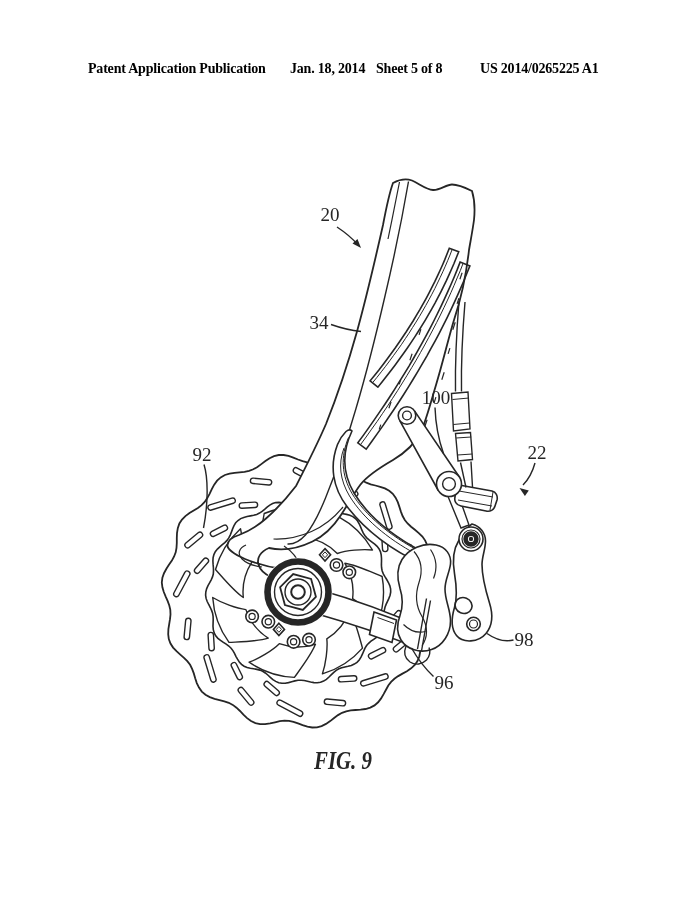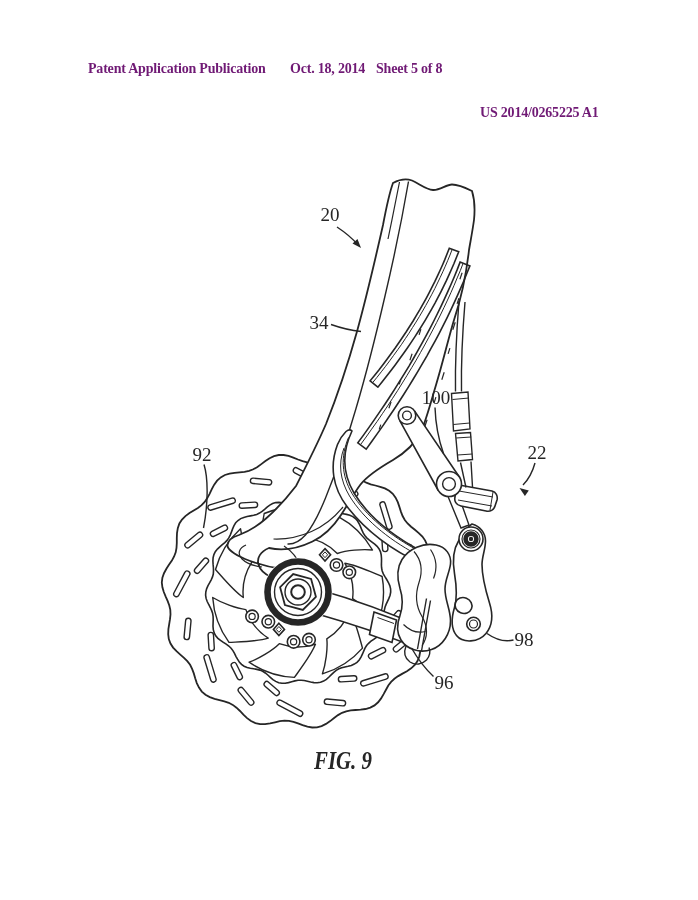--- a/index.html
+++ b/index.html
@@ -1,26 +1,26 @@
 <!DOCTYPE html>
 <html><head>
 <meta charset="utf-8">
 <style>
   html,body { margin:0; padding:0; background:#ffffff; }
   .page {
     position:relative; width:698px; height:900px; background:#ffffff;
     font-family:"Liberation Serif","DejaVu Serif",serif; overflow:hidden;
   }
   .hdr { position:absolute; top:61px; left:0; width:698px; height:20px;
-         color:#701a75; font-size:14px; font-weight:bold; letter-spacing:-0.2px; }
+         color:#000000; font-size:14px; font-weight:bold; letter-spacing:-0.2px; }
   .hdr span { position:absolute; top:0; white-space:pre; }
   .hdr .h-pub   { left:88px;  }
   .hdr .h-date  { left:290px; }
   .hdr .h-sheet { left:376px; }
-  .hdr .h-num   { left:480px;margin-top:44px; }
+  .hdr .h-num   { left:480px; }
   svg.fig { position:absolute; left:0; top:0; }
   .n  { fill:none;    stroke:#262626; }
   .w  { fill:#ffffff; stroke:#262626; }
   .s20 { stroke-width:2.0; }
   .s18 { stroke-width:1.8; }
   .s16 { stroke-width:1.6; }
   .s14 { stroke-width:1.4; }
   .s12 { stroke-width:1.2; }
   .s10 { stroke-width:1.0; }
   .slotb { fill:none; stroke:#262626; stroke-width:6.8; stroke-linecap:round; }
@@ -29,21 +29,21 @@
               fill:#262626; text-anchor:middle; }
   text.cap { font-family:"Liberation Serif","DejaVu Serif",serif; font-size:26px;
               font-weight:bold; font-style:italic; fill:#262626; text-anchor:middle; }
 </style>
 </head>
 <body>
 
 <div class="page">
   <div class="hdr">
     <span class="h-pub">Patent Application Publication</span>
-    <span class="h-date">Oct. 18, 2014</span>
+    <span class="h-date">Jan. 18, 2014</span>
     <span class="h-sheet">Sheet 5 of 8</span>
     <span class="h-num">US 2014/0265225 A1</span>
   </div>
 
   <svg class="fig" width="698" height="900" viewBox="0 0 698 900">
 
     <g>
       <path d="M433.9,592.0 L435.4,596.8 L436.0,601.7 L435.5,606.5 L434.0,611.1 L431.6,615.6 L428.8,619.8 L426.1,623.9 L423.7,628.0 L422.1,632.3 L421.1,636.8 L420.8,641.6 L420.6,646.6 L420.2,651.6 L419.3,656.5 L417.5,661.0 L414.8,665.0 L411.1,668.3 L406.9,671.2 L402.5,673.6 L398.2,676.1 L394.4,678.8 L391.1,681.9 L388.3,685.5 L386.0,689.7 L383.6,694.1 L381.1,698.4 L378.1,702.3 L374.5,705.4 L370.3,707.6 L365.5,709.0 L360.6,709.6 L355.5,710.0 L350.7,710.4 L346.2,711.3 L342.0,712.8 L338.0,715.1 L334.1,718.0 L330.2,721.1 L326.0,723.9 L321.6,726.1 L317.0,727.3 L312.2,727.5 L307.4,726.7 L302.6,725.1 L298.0,723.4 L293.5,721.9 L289.0,720.9 L284.5,720.7 L279.8,721.2 L275.0,722.3 L270.1,723.4 L265.1,724.1 L260.1,724.1 L255.4,723.1 L251.0,721.0 L247.1,718.1 L243.4,714.6 L240.0,711.0 L236.5,707.7 L232.8,704.9 L228.8,702.8 L224.3,701.3 L219.5,700.1 L214.6,698.8 L209.8,697.1 L205.5,694.8 L201.8,691.6 L199.0,687.6 L196.8,683.1 L195.2,678.3 L193.8,673.4 L192.1,668.9 L190.1,664.8 L187.3,661.2 L184.0,657.8 L180.3,654.6 L176.5,651.2 L173.1,647.6 L170.5,643.5 L168.8,639.0 L168.2,634.2 L168.4,629.1 L169.2,624.1 L170.0,619.2 L170.5,614.5 L170.3,609.9 L169.3,605.5 L167.7,601.1 L165.7,596.6 L163.8,592.0 L162.4,587.3 L161.8,582.5 L162.4,577.7 L164.0,573.2 L166.4,568.8 L169.1,564.6 L171.9,560.6 L174.1,556.5 L175.7,552.3 L176.5,547.8 L176.8,543.0 L176.8,538.0 L177.0,533.0 L177.8,528.1 L179.4,523.5 L182.0,519.5 L185.4,516.1 L189.5,513.1 L193.7,510.5 L197.9,508.0 L201.6,505.2 L204.7,501.9 L207.3,498.1 L209.6,493.8 L211.8,489.2 L214.2,484.7 L217.1,480.7 L220.7,477.4 L224.9,475.0 L229.6,473.6 L234.6,472.8 L239.6,472.3 L244.5,471.8 L249.1,470.9 L253.3,469.3 L257.4,467.0 L261.3,464.1 L265.4,461.1 L269.6,458.3 L274.0,456.1 L278.7,455.0 L283.6,455.0 L288.5,455.9 L293.3,457.6 L298.0,459.5 L302.6,461.2 L307.1,462.4 L311.6,462.8 L316.2,462.5 L321.0,461.6 L325.9,460.7 L330.9,460.2 L335.7,460.4 L340.4,461.6 L344.7,463.8 L348.5,466.9 L352.1,470.6 L355.4,474.3 L358.8,477.7 L362.3,480.6 L366.3,482.7 L370.7,484.3 L375.4,485.5 L380.2,486.8 L384.9,488.4 L389.2,490.7 L392.8,493.8 L395.6,497.7 L397.8,502.2 L399.4,506.9 L400.9,511.6 L402.6,516.0 L404.8,520.0 L407.6,523.5 L411.1,526.7 L414.9,529.8 L418.8,533.1 L422.4,536.6 L425.2,540.6 L427.1,545.0 L427.9,549.8 L427.9,554.8 L427.3,559.8 L426.7,564.6 L426.4,569.4 L426.8,573.9 L427.9,578.3 L429.7,582.8 L431.8,587.3 Z" class="w s18"></path>
       <path d="M390.7,592.0 L390.1,595.2 L388.9,598.4 L387.5,601.4 L386.1,604.4 L385.0,607.3 L384.3,610.3 L384.0,613.5 L384.1,616.7 L384.4,620.1 L384.4,623.5 L384.1,626.8 L383.1,629.9 L381.4,632.7 L379.2,635.2 L376.5,637.3 L373.7,639.3 L371.0,641.2 L368.6,643.3 L366.6,645.6 L365.0,648.2 L363.7,651.1 L362.4,654.2 L361.0,657.2 L359.2,660.0 L357.0,662.3 L354.3,664.1 L351.3,665.4 L348.1,666.3 L344.9,667.0 L341.7,667.8 L338.9,668.8 L336.2,670.4 L333.8,672.3 L331.4,674.6 L329.0,677.0 L326.4,679.3 L323.6,681.1 L320.5,682.3 L317.3,682.8 L314.0,682.6 L310.6,682.0 L307.4,681.2 L304.2,680.5 L301.1,680.2 L298.0,680.3 L294.9,680.9 L291.7,681.7 L288.5,682.6 L285.2,683.2 L281.9,683.3 L278.7,682.7 L275.7,681.4 L272.9,679.6 L270.3,677.3 L267.8,675.0 L265.3,673.0 L262.7,671.3 L259.9,670.1 L256.9,669.4 L253.6,668.8 L250.3,668.3 L247.1,667.5 L244.1,666.2 L241.5,664.4 L239.3,662.0 L237.5,659.2 L235.9,656.3 L234.5,653.3 L232.9,650.6 L231.1,648.2 L228.8,646.0 L226.2,644.2 L223.4,642.4 L220.5,640.4 L217.9,638.3 L215.7,635.8 L214.2,632.9 L213.3,629.7 L213.0,626.3 L213.1,622.9 L213.2,619.6 L213.1,616.4 L212.6,613.3 L211.6,610.4 L210.3,607.5 L208.7,604.5 L207.2,601.5 L206.1,598.4 L205.6,595.2 L205.8,592.0 L206.6,588.8 L208.0,585.7 L209.7,582.7 L211.2,579.8 L212.5,576.9 L213.3,574.0 L213.5,570.9 L213.4,567.7 L213.1,564.4 L212.9,561.0 L213.1,557.7 L213.9,554.6 L215.3,551.7 L217.4,549.1 L219.8,546.8 L222.3,544.7 L224.8,542.6 L227.0,540.4 L228.8,537.9 L230.2,535.1 L231.4,532.1 L232.6,528.9 L234.0,525.7 L235.7,522.8 L238.0,520.5 L240.7,518.6 L243.8,517.4 L247.1,516.5 L250.5,515.9 L253.7,515.3 L256.7,514.4 L259.5,513.1 L262.1,511.4 L264.6,509.3 L267.1,507.1 L269.8,505.1 L272.6,503.6 L275.7,502.6 L278.9,502.4 L282.3,502.7 L285.6,503.5 L288.8,504.4 L291.9,505.1 L295.0,505.4 L298.0,505.2 L301.1,504.5 L304.2,503.5 L307.4,502.5 L310.7,501.6 L314.0,501.3 L317.2,501.6 L320.3,502.6 L323.2,504.3 L325.9,506.2 L328.5,508.3 L331.1,510.1 L333.8,511.6 L336.7,512.7 L339.8,513.3 L343.1,513.8 L346.5,514.4 L349.8,515.2 L352.8,516.6 L355.4,518.5 L357.6,521.0 L359.3,524.0 L360.7,527.1 L361.9,530.2 L363.3,533.2 L365.0,535.8 L367.0,538.1 L369.4,540.1 L372.0,542.1 L374.7,544.1 L377.1,546.3 L379.1,548.9 L380.5,551.8 L381.2,554.9 L381.5,558.3 L381.5,561.6 L381.4,564.9 L381.6,568.0 L382.2,571.0 L383.3,573.9 L384.9,576.7 L386.7,579.5 L388.4,582.5 L389.8,585.6 L390.6,588.8 Z" class="n s16"></path>
       <g>

